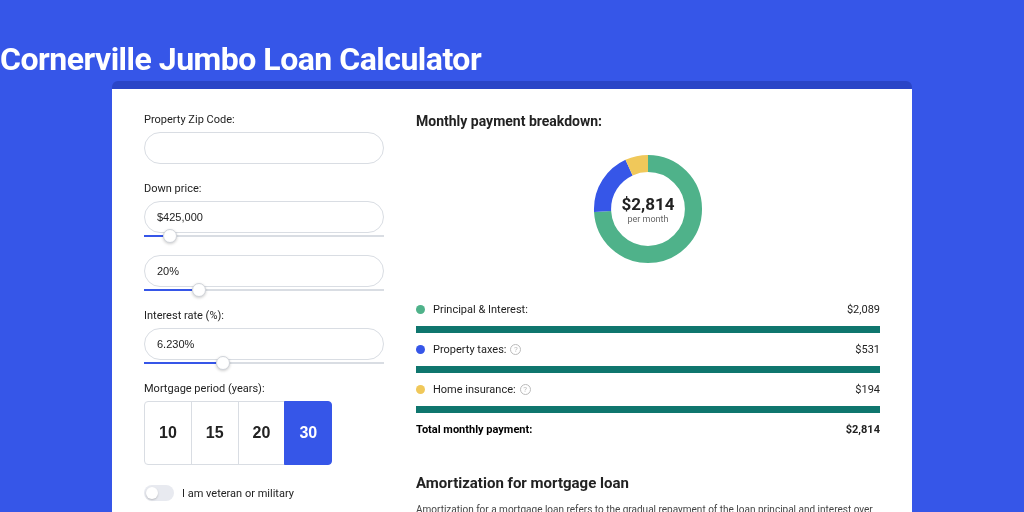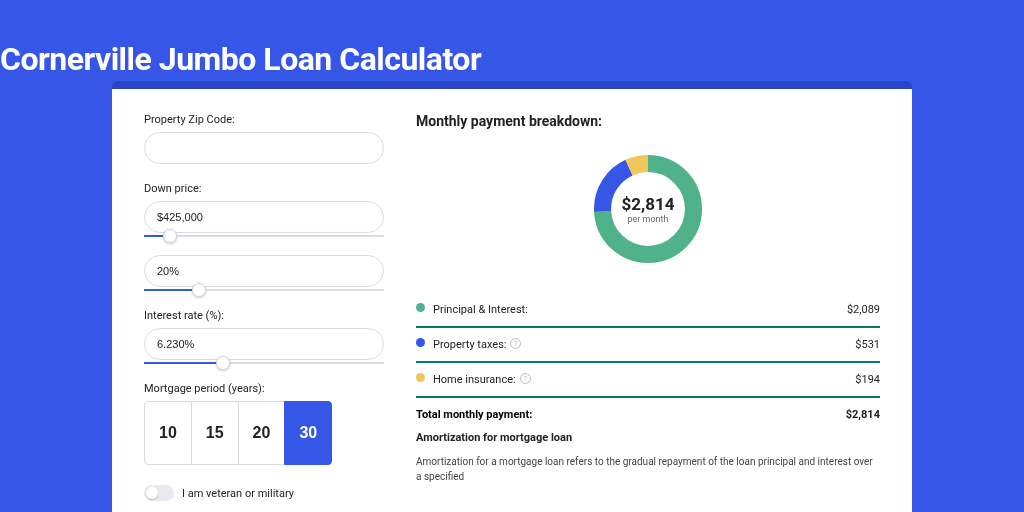--- a/index.html
+++ b/index.html
@@ -29,29 +29,29 @@
 .toggle{width:30px;height:16px;background:#e8eaf0;border-radius:10px;position:relative;cursor:pointer}
 .toggle-knob{width:12px;height:12px;background:#fff;border-radius:50%;position:absolute;top:2px;left:2px;box-shadow:0 1px 2px rgba(0,0,0,0.2)}
 .toggle-label{font-size:11px;color:#222}
 .section-title{font-size:14px;font-weight:700;color:#222;margin-bottom:20px}
 .donut-wrap{display:flex;justify-content:center;margin:10px 0 24px}
 .donut{position:relative;width:120px;height:120px}
 .donut svg{width:120px;height:120px;transform:rotate(-90deg)}
 .donut-center{position:absolute;top:0;left:0;width:120px;height:120px;display:flex;flex-direction:column;align-items:center;justify-content:center}
 .donut-amt{font-size:17px;font-weight:700;color:#222}
 .donut-sub{font-size:9px;color:#666}
-.legend-row{display:flex;padding:10px 0;border-bottom:2px solid #0f766e;font-size:11px}
+.legend-row{display:flex;align-items:center;padding:10px 0;border-bottom:7px solid #0f766e;font-size:11px}
 .legend-row:last-of-type{border-bottom:1px solid #ccc}
 .legend-dot{width:9px;height:9px;border-radius:50%;margin-right:8px;flex-shrink:0}
 .legend-label{color:#222}
 .legend-info{width:11px;height:11px;border:1px solid #bbb;border-radius:50%;display:inline-flex;align-items:center;justify-content:center;font-size:8px;color:#bbb;margin-left:4px}
 .legend-val{margin-left:auto;color:#222}
 .total-row{display:flex;align-items:center;padding:10px 0;font-size:11px;font-weight:700}
 .total-row .legend-val{font-weight:700}
-.amort-title{font-size:11px;font-weight:700;color:#222;margin-bottom:10px}
+.amort-title{font-size:15px;font-weight:700;color:#222;margin-top:28px;margin-bottom:10px}
 .amort-text{font-size:10px;color:#444;line-height:1.5}
 </style>
 </head>
 <body>
 
 <div class="hero">
   <h1>Cornerville Jumbo Loan Calculator</h1>
 </div>
 
 <div class="panel-shadow">

